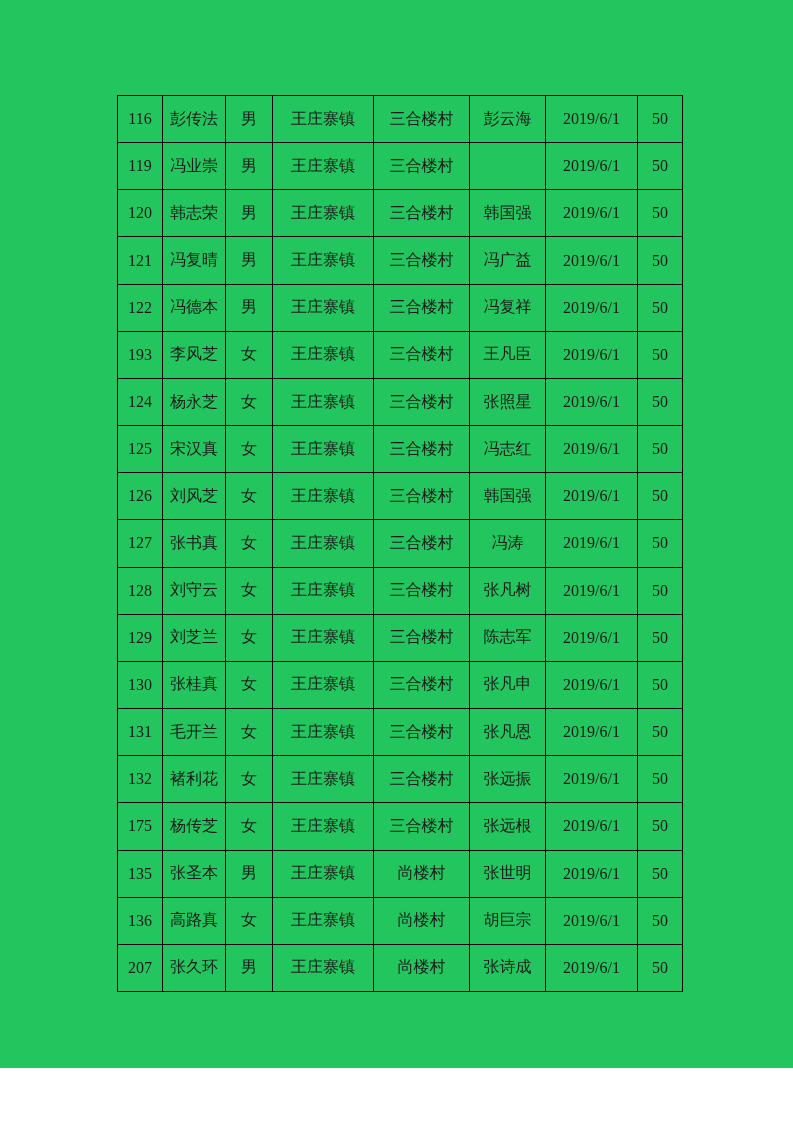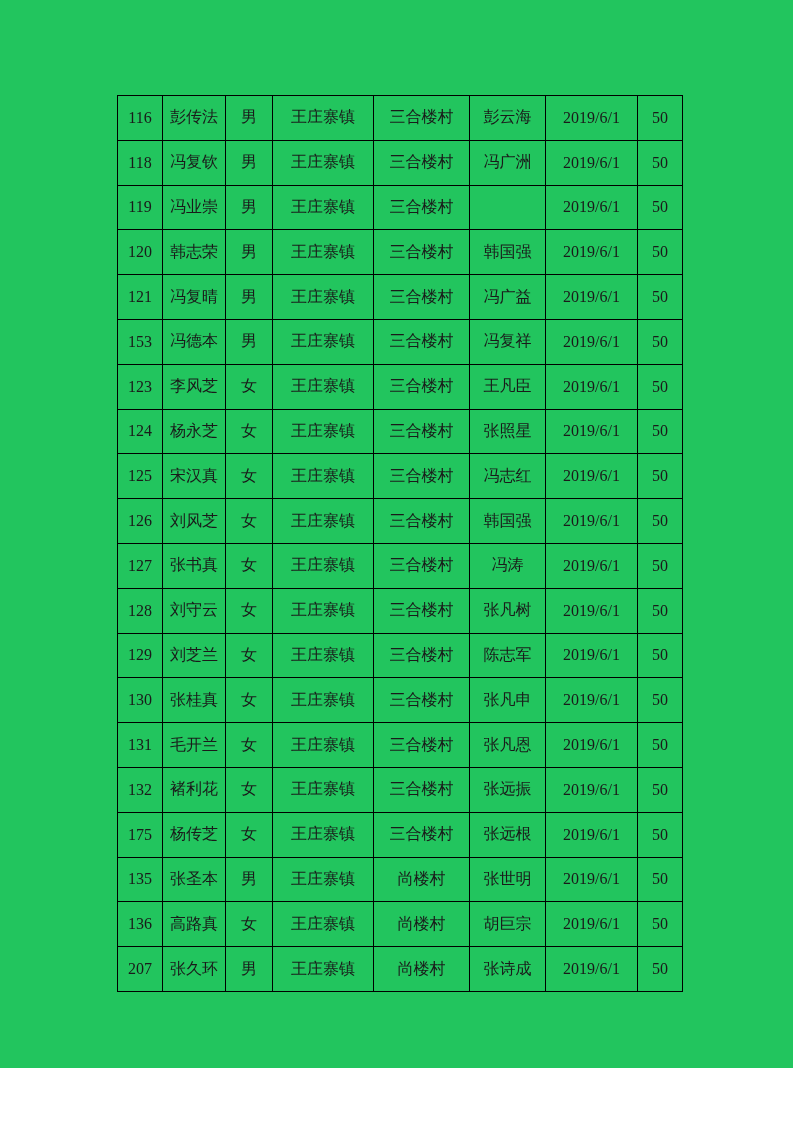--- a/index.html
+++ b/index.html
@@ -64,30 +64,20 @@
           <td>116</td>
           <td>彭传法</td>
           <td>男</td>
           <td>王庄寨镇</td>
           <td>三合楼村</td>
           <td>彭云海</td>
           <td>2019/6/1</td>
           <td>50</td>
         </tr>
         <tr>
-          <td>118</td>
-          <td>冯复钦</td>
-          <td>男</td>
-          <td>王庄寨镇</td>
-          <td>三合楼村</td>
-          <td>冯广洲</td>
-          <td>2019/6/1</td>
-          <td>50</td>
-        </tr>
-        <tr>
           <td>119</td>
           <td>冯业崇</td>
           <td>男</td>
           <td>王庄寨镇</td>
           <td>三合楼村</td>
           <td></td>
           <td>2019/6/1</td>
           <td>50</td>
         </tr>
         <tr>
@@ -104,31 +94,31 @@
           <td>121</td>
           <td>冯复晴</td>
           <td>男</td>
           <td>王庄寨镇</td>
           <td>三合楼村</td>
           <td>冯广益</td>
           <td>2019/6/1</td>
           <td>50</td>
         </tr>
         <tr>
-          <td>153</td>
+          <td>122</td>
           <td>冯德本</td>
           <td>男</td>
           <td>王庄寨镇</td>
           <td>三合楼村</td>
           <td>冯复祥</td>
           <td>2019/6/1</td>
           <td>50</td>
         </tr>
         <tr>
-          <td>123</td>
+          <td>193</td>
           <td>李风芝</td>
           <td>女</td>
           <td>王庄寨镇</td>
           <td>三合楼村</td>
           <td>王凡臣</td>
           <td>2019/6/1</td>
           <td>50</td>
         </tr>
         <tr>
           <td>124</td>

